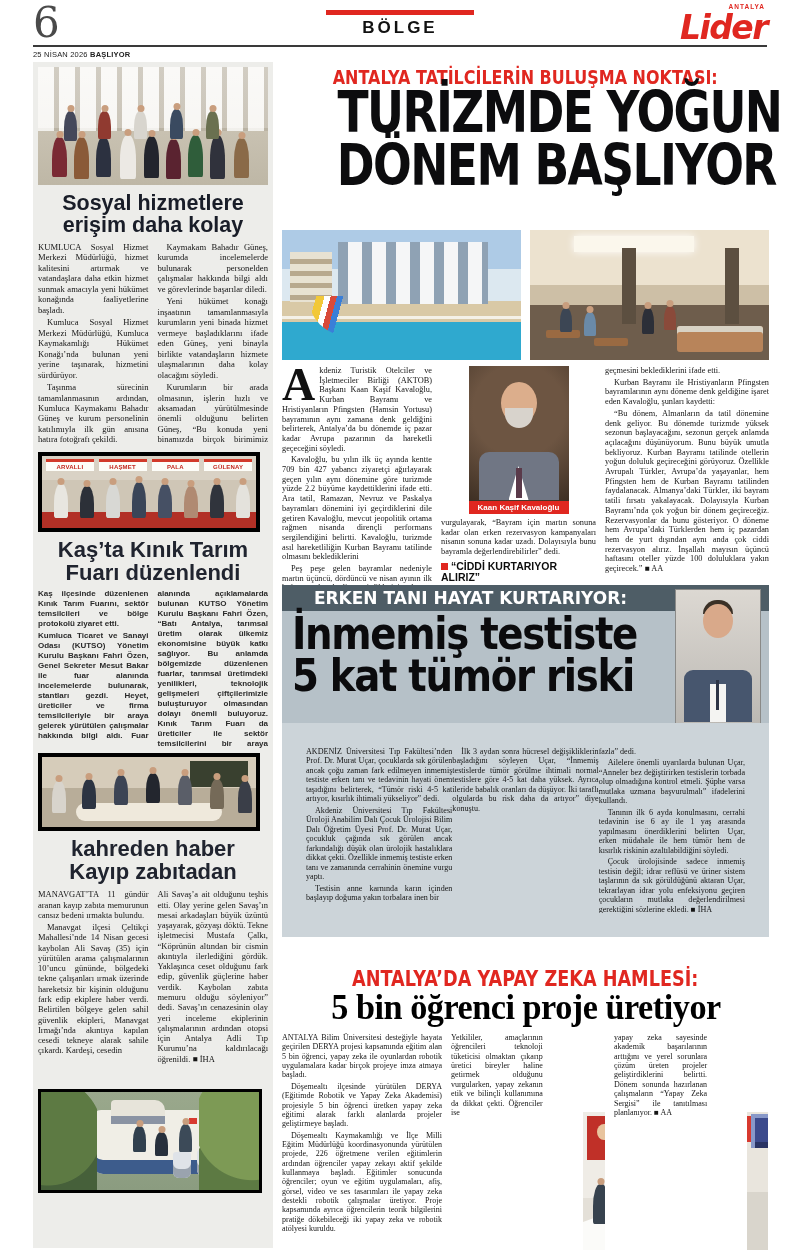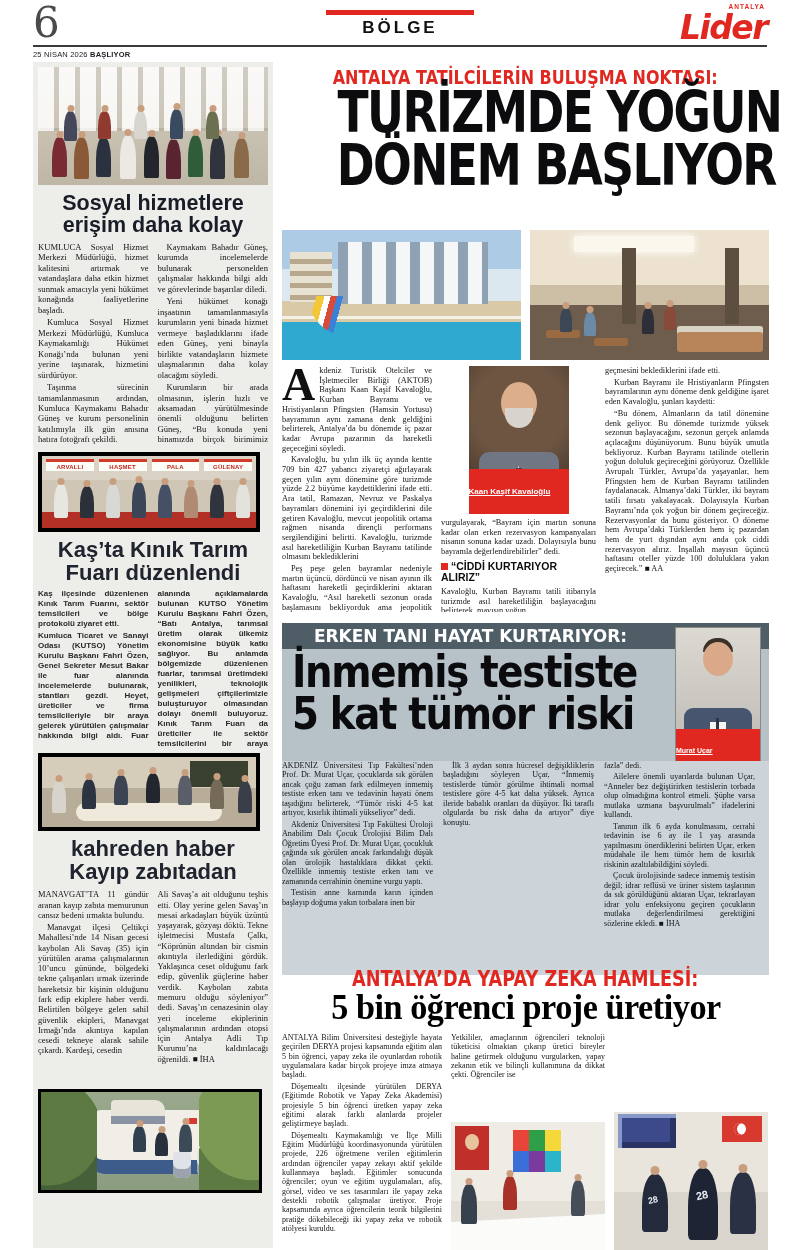--- a/index.html
+++ b/index.html
@@ -25,21 +25,21 @@
               font-size:33px;color:#e02720;letter-spacing:-1.5px;}
 
   
   .ph{position:relative;overflow:hidden;background:#ccc;}
   .fig{position:absolute;border-radius:45% 45% 10% 10% / 55% 55% 8% 8%;}
   .fig::before{content:"";position:absolute;left:50%;top:-8px;transform:translateX(-50%);
                width:9px;height:9px;border-radius:50%;background:#c99e7e;}
   .fig.sm::before{width:7px;height:7px;top:-6px;}
   .cap-red{position:absolute;left:0;right:0;bottom:0;background:#e02720;color:#fff;
            font-family:"Liberation Sans",sans-serif;font-weight:bold;font-size:8px;
-           padding:18px 0;text-decoration:underline;}
+           text-align:center;padding:2px 0;}
   .body-serif{font-family:"Liberation Serif",serif;text-align:justify;color:#151515;}
   .body-serif p{margin:0 0 2px 0;text-indent:9px;}
   .body-serif p.noind{text-indent:0;}
   .twocol{column-gap:9px;column-count:2;overflow:hidden;}
   .kicker-red{font-family:"DejaVu Sans",sans-serif;font-weight:900;color:#e02720;
               text-align:center;white-space:nowrap;}
   .cond{display:inline-block;transform:scaleX(.84);transform-origin:center;white-space:nowrap;}
 
   
   .rail{position:absolute;left:33px;top:62px;width:240px;height:1186px;background:#ededea;
@@ -126,49 +126,49 @@
   .portrait-k .suit{position:absolute;left:10px;bottom:14px;width:80px;height:48px;border-radius:10px 10px 0 0;
                     background:#707684;}
   .portrait-k .shirt{position:absolute;left:40px;bottom:14px;width:20px;height:34px;background:#fff;
                      clip-path:polygon(50% 0,100% 100%,0 100%);}
   .portrait-k .tie{position:absolute;left:47px;bottom:16px;width:6px;height:30px;background:#5a3a4a;}
   .subhead{font-family:"Liberation Sans",sans-serif;font-weight:bold;font-size:10.5px;
            line-height:1.1;color:#0d0d0d;text-align:left;margin:4px 0 3px 0;}
   .sq{display:inline-block;width:7px;height:7px;background:#e02720;margin-right:3px;}
 
   
-  .med{position:absolute;left:0;top:561px;width:487px;height:390px;}
+  .med{position:absolute;left:0;top:523px;width:487px;height:390px;}
   .med-banner{position:absolute;left:0;top:0;width:487px;height:26px;background:#4e5d66;}
   .med-banner .txt{position:absolute;left:0;right:110px;top:3px;text-align:center;
       font-family:"DejaVu Sans",sans-serif;font-weight:900;font-size:17px;color:#fff;white-space:nowrap;}
   .med-panel{position:absolute;left:0;top:26px;width:487px;height:112px;background:#b6c1c8;}
   .med-head{position:absolute;left:10px;top:2px;font-family:"DejaVu Sans",sans-serif;font-weight:900;
             color:#0b0b0d;font-size:44px;line-height:.95;letter-spacing:-1.5px;}
   .med-head .cond{transform:scaleX(.88);transform-origin:left;}
   .portrait-u{position:absolute;right:8px;top:-22px;width:86px;height:146px;
       background:linear-gradient(#dcd8d2,#b9b6b1);border:1px solid #8a8a88;}
   .portrait-u .head{position:absolute;left:27px;top:14px;width:30px;height:34px;border-radius:50%;background:#d9a98a;}
   .portrait-u .hair{position:absolute;left:27px;top:10px;width:30px;height:14px;border-radius:14px 14px 0 0;background:#3a3026;}
   .portrait-u .blazer{position:absolute;left:8px;bottom:12px;width:68px;height:52px;border-radius:9px 9px 0 0;background:#47566e;}
   .portrait-u .shirt{position:absolute;left:34px;bottom:12px;width:16px;height:38px;background:#f4f4f2;}
   .portrait-u .lan{position:absolute;left:40px;bottom:24px;width:3px;height:30px;background:#2c3446;}
   .med-body{position:absolute;left:0;top:138px;width:487px;height:214px;background:#ccd4d9;
-            padding:0;display:flex;gap:10px;font-size:8.1px;line-height:1.17;}
+            padding:24px;display:flex;font-size:8.1px;line-height:1.17;}
   .med-body>div{width:151px;overflow:hidden;}
 
   
   .ai{position:absolute;left:0;top:905px;width:487px;height:283px;}
   .ai-kick{position:absolute;left:0;right:0;top:0;font-size:21px;}
   .ai-head{position:absolute;left:0;right:0;top:22px;text-align:center;font-family:"Liberation Serif",serif;
            font-weight:bold;font-size:36px;letter-spacing:-.5px;color:#000;line-height:1;}
   .ai-head .cond{transform:scaleX(.95);}
   .ai-body{position:absolute;left:0;top:66px;width:487px;height:217px;display:flex;gap:9px;
            font-size:8px;line-height:1.17;}
   .ai-body .ac1{width:160px;overflow:hidden;}
-  .ai-body .ac2,.ai-body .ac3{width:154px;overflow:hidden;display:flex;flex-direction:column;gap:40px;}
+  .ai-body .ac2,.ai-body .ac3{width:154px;overflow:hidden;display:flex;flex-direction:row;gap:40px;}
   .ph-class{width:154px;height:138px;margin-top:auto;}
   .ph-class1{background:linear-gradient(#efece6 0 62%,#e4e0d8 62% 100%);}
   .ph-class1 .ata{position:absolute;left:4px;top:4px;width:34px;height:44px;background:#c03028;}
   .ph-class1 .ata::after{content:"";position:absolute;left:10px;top:8px;width:14px;height:16px;border-radius:50%;background:#e8c49e;}
   .cube{position:absolute;left:62px;top:8px;width:48px;height:42px;display:grid;
         grid-template-columns:1fr 1fr 1fr;grid-template-rows:1fr 1fr;}
   .cube i{display:block;}
   .ph-class1 .desk{position:absolute;left:0;right:0;bottom:0;height:40px;background:#fbfbf9;
                    clip-path:polygon(0 30%,100% 10%,100% 100%,0 100%);}
   .ph-class2{background:linear-gradient(#e9e5dd 0 58%,#d9d5cc 58% 100%);}
@@ -413,20 +413,21 @@
               <i style="background:#7a3a9e;" data-interactable="false"></i>
               <i style="background:#2bb5c9;" data-interactable="false"></i>
             </span>
             <span class="desk" data-interactable="false"></span>
             <span class="fig sm" style="left:10px;bottom:26px;width:16px;height:40px;background:#37424e;" data-interactable="false"></span>
             <span class="fig sm" style="left:52px;bottom:40px;width:14px;height:34px;background:#a83228;" data-interactable="false"></span>
             <span class="fig sm" style="left:120px;bottom:34px;width:14px;height:36px;background:#444d58;" data-interactable="false"></span>
           </div>
         </div>
         <div class="ac3" data-interactable="false">
+          <p class="noind" data-interactable="false">yapay zeka sayesinde akademik başarılarının arttığını ve yerel sorunlara çözüm üreten projeler geliştirdiklerini belirtti. Dönem sonunda hazırlanan çalışmaların “Yapay Zeka Sergisi” ile tanıtılması planlanıyor. ■ AA</p>
           <div class="ph ph-class ph-class2" data-interactable="false">
             <span class="flag" data-interactable="false"></span>
             <span class="collage" data-interactable="false"></span>
             <span class="fig" style="left:28px;bottom:18px;width:26px;height:58px;background:#232a3c;" data-interactable="false"></span>
             <span class="fig" style="left:74px;bottom:10px;width:30px;height:72px;background:#1e2434;" data-interactable="false"></span>
             <span class="fig" style="left:116px;bottom:16px;width:26px;height:62px;background:#2a3144;" data-interactable="false"></span>
             <span class="num28" style="left:34px;bottom:44px;" data-interactable="false">28</span>
             <span class="num28" style="left:82px;bottom:48px;font-size:11px;" data-interactable="false">28</span>
           </div>
         </div>

